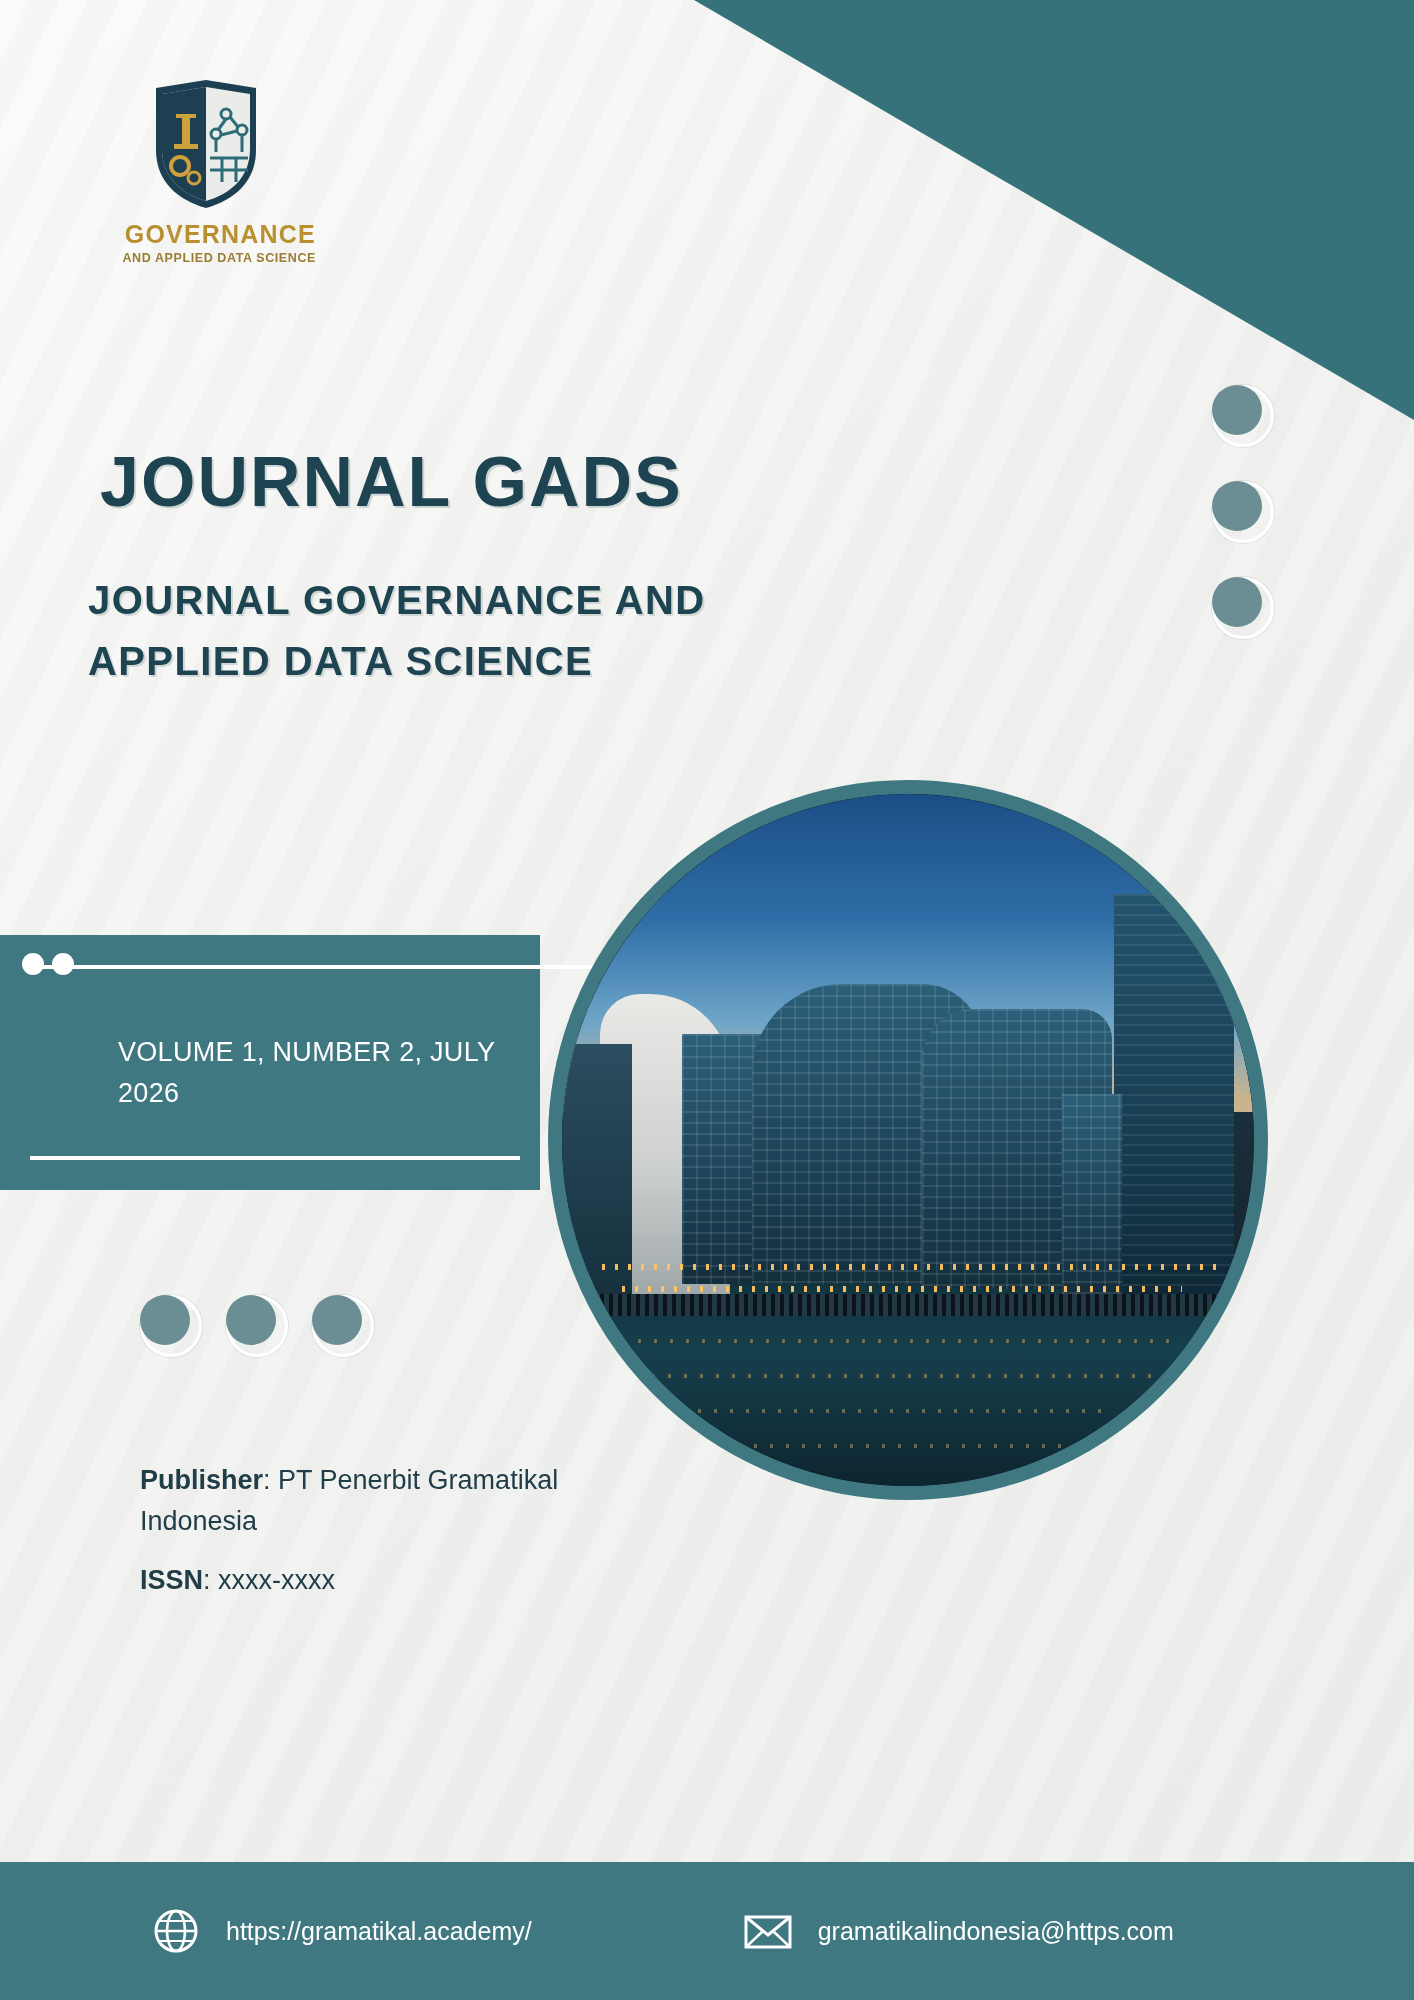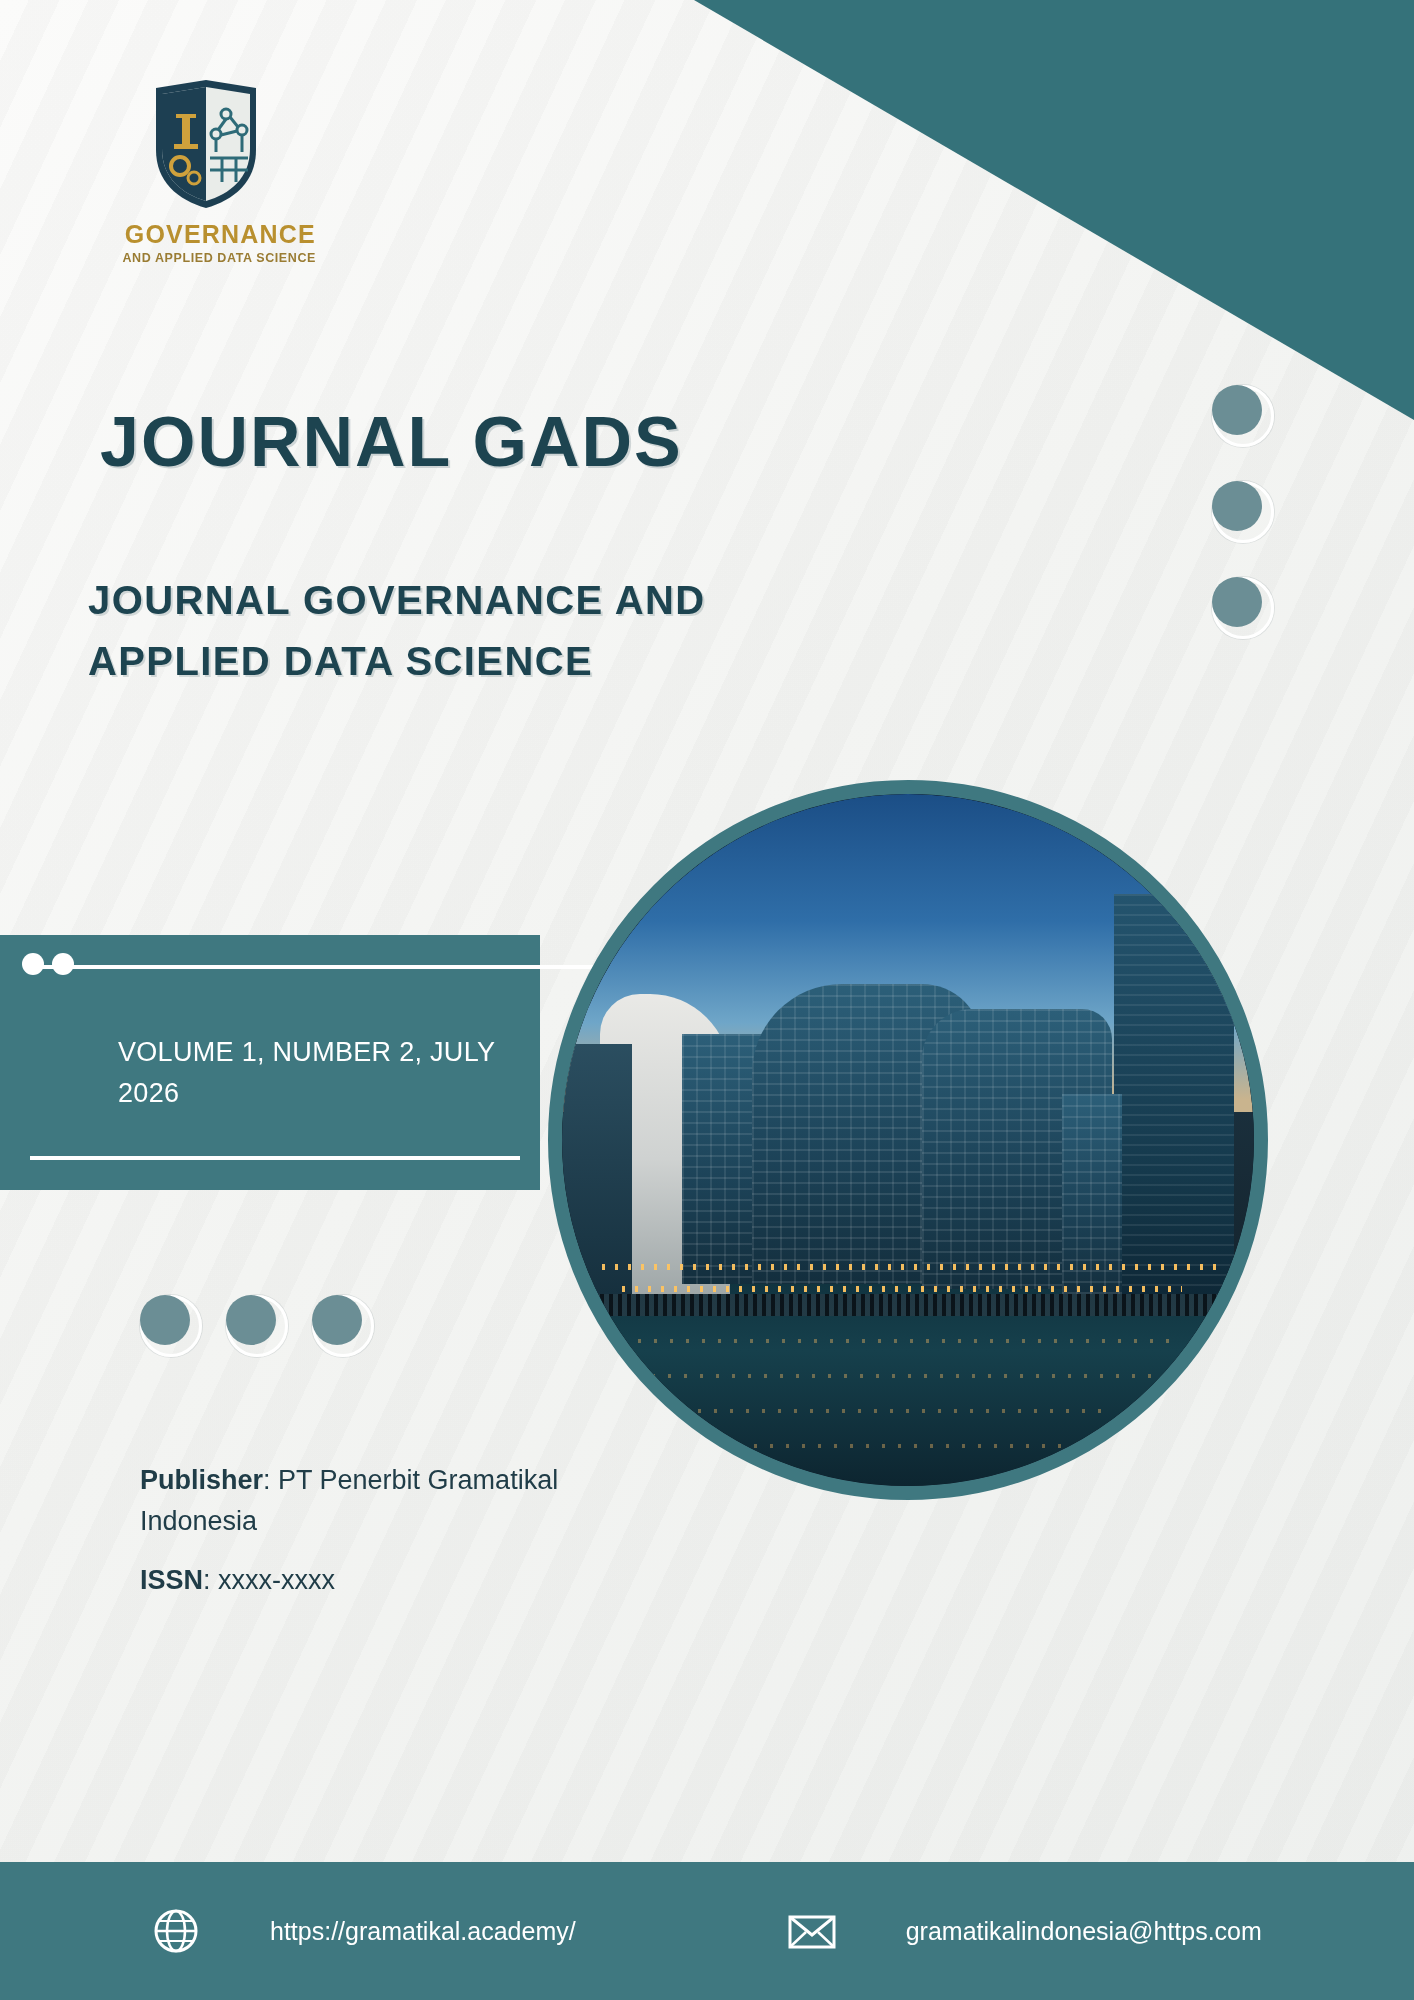--- a/index.html
+++ b/index.html
@@ -68,21 +68,21 @@
     font-size: 12.5px;
     letter-spacing: 0.6px;
     color: #9a7c33;
     font-weight: bold;
   }
 
   
   .main-title {
     position: absolute;
     left: 100px;
-    top: 402px;
+    top: 442px;
     font-size: 70px;
     font-weight: bold;
     letter-spacing: 2px;
     color: #1d4450;
     text-shadow: 2px 2px 0 rgba(120,140,145,0.30);
   }
   .sub-title {
     position: absolute;
     left: 88px;
     top: 570px;
@@ -285,21 +285,20 @@
     height: 138px;
     background: #3f7880;
     display: flex;
     align-items: center;
   }
   .footer-item {
     display: flex;
     align-items: center;
     color: #ffffff;
     font-size: 25px;
-    gap: 44px;
   }
   .footer-item.web { margin-left: 150px; }
   .footer-item.mail { margin-left: 210px; }
   .footer-icon {
     width: 52px;
     height: 52px;
     margin-right: 24px;
     flex: 0 0 auto;
   }
   .footer-icon svg { display: block; }

